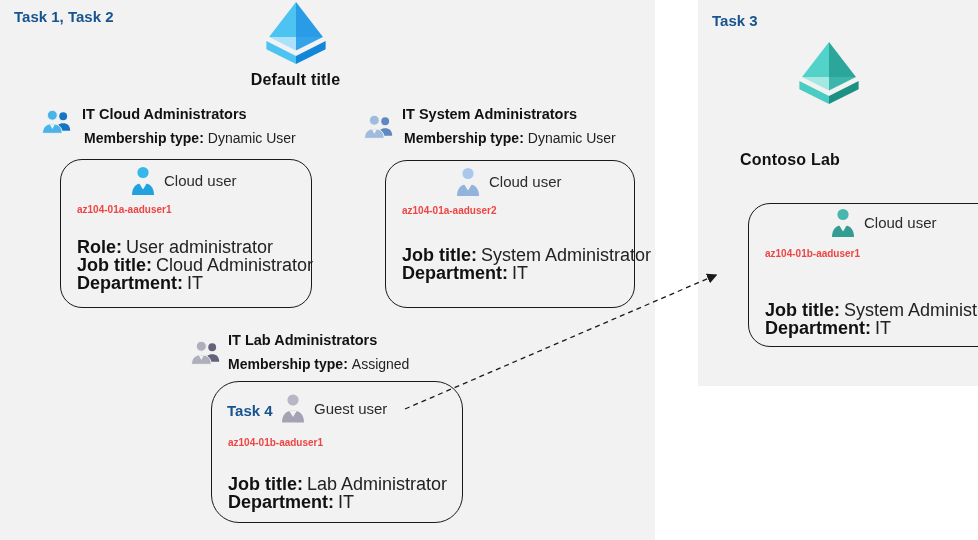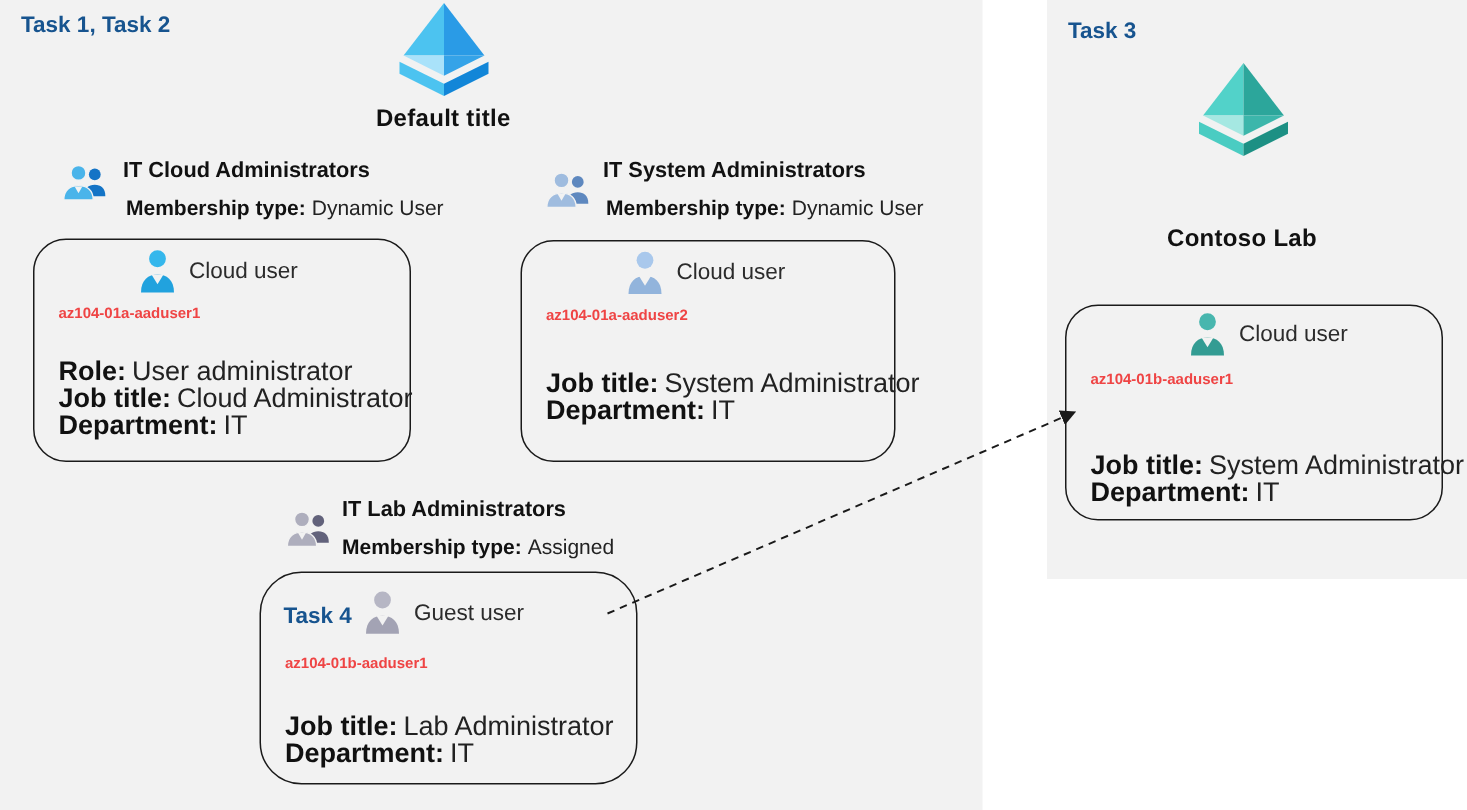--- a/index.html
+++ b/index.html
@@ -7,21 +7,21 @@
     position:relative;width:978px;height:540px;overflow:hidden;
     font-family:Liberation Sans, sans-serif;color:#1a1a1a;background:#ffffff;
   }
   .panel{position:absolute;background:#f2f2f2;}
   .abs{position:absolute;}
   .task-label{font-weight:700;font-size:15px;color:#17548f;}
   .tenant-title{font-weight:700;font-size:16px;color:#111;text-align:center;letter-spacing:.2px;}
   .group-name{font-weight:700;font-size:14.5px;color:#111;white-space:nowrap;}
   .mline{font-size:14px;white-space:nowrap;color:#222;}
   .fl{font-weight:700;margin-right:4px;color:#111;}
-  .card{position:absolute;border:1.4px solid #1a1a1a;border-radius:22px;background:transparent;}
+  .card{position:absolute;border:1.4px solid #1a1a1a;border-radius:22px;background:transparent;margin-left:38px;}
   .card-header{position:absolute;display:flex;align-items:center;gap:9px;}
   .type-label{font-size:15px;color:#2b2b2b;white-space:nowrap;}
   .username{position:absolute;left:16px;font-weight:700;font-size:10px;color:#ef4444;white-space:nowrap;}
   .fields{position:absolute;left:16px;}
   .field{font-size:18px;line-height:18px;white-space:nowrap;color:#222;}
   .icon svg{display:block;}
   .arrow-layer{position:absolute;left:0;top:0;pointer-events:none;}
 </style>
 </head>
 <body>
@@ -148,21 +148,21 @@
   <div class="abs icon" style="left:794px;top:42px;">
     <svg width="70" height="62" viewBox="0 0 100 92">
       <polygon points="50,0 10,52 50,52" fill="#52d2c9"></polygon>
       <polygon points="50,0 90,52 50,52" fill="#2ca69b"></polygon>
       <polygon points="10,52 50,52 50,72" fill="#a5e8e2"></polygon>
       <polygon points="90,52 50,52 50,72" fill="#3cb6ab"></polygon>
       <polygon points="6,58 50,80 50,92 6,70" fill="#4accc2"></polygon>
       <polygon points="94,58 50,80 50,92 94,70" fill="#1d9084"></polygon>
     </svg>
   </div>
-  <div class="abs tenant-title" style="left:753px;top:151px;width:150px;">Contoso Lab</div>
+  <div class="abs tenant-title" style="left:715px;top:151px;width:150px;">Contoso Lab</div>
 
   <div class="card" style="left:710px;top:203px;width:250px;height:142px;">
     <div class="card-header" style="left:82px;top:3px;">
       <span class="icon">
         <svg width="24" height="31" viewBox="0 0 24 30">
           <circle cx="12" cy="7" r="5.6" fill="#48b6ae"></circle>
           <path d="M1,29.5 c0,-8.5 5,-12 11,-12 c6,0 11,3.5 11,12 z" fill="#339c93"></path>
           <polygon points="8,17.5 16,17.5 12,24" fill="#f2f2f2"></polygon>
         </svg>
       </span>

